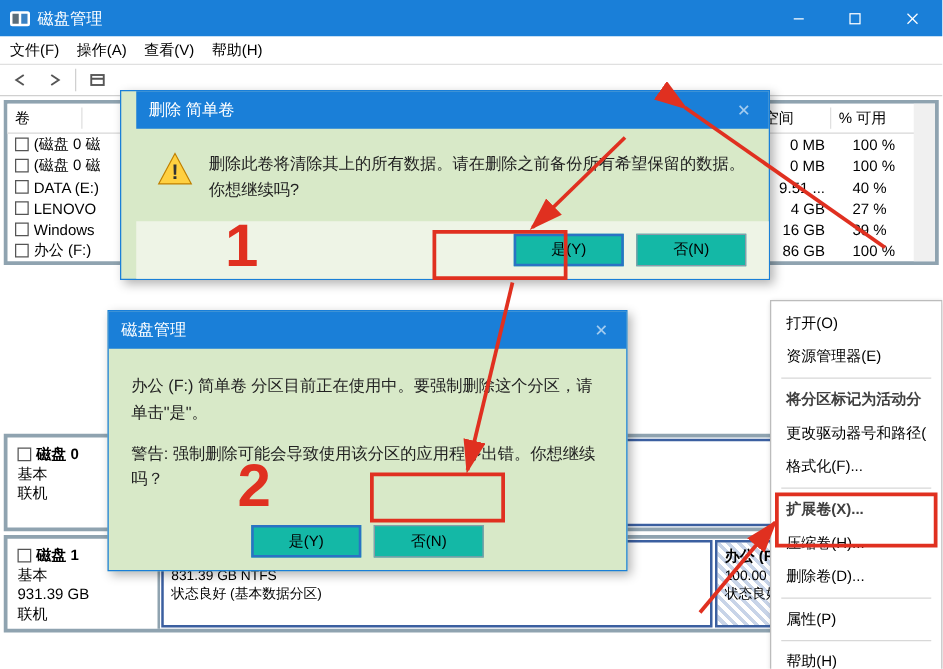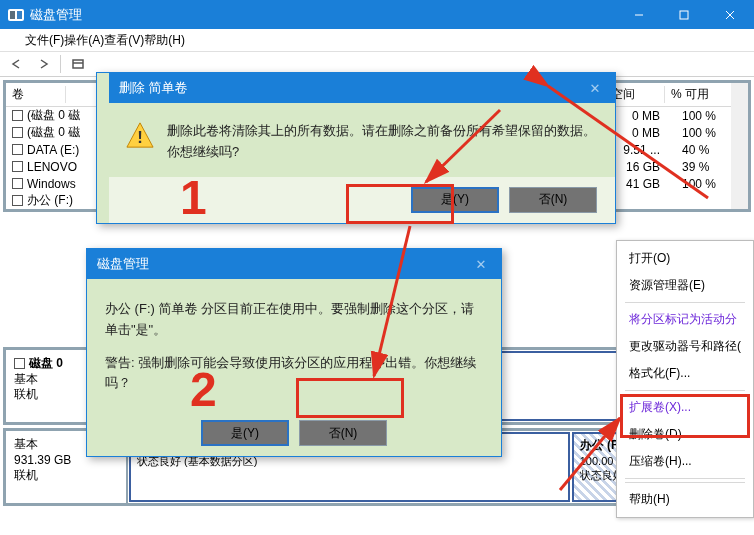--- a/index.html
+++ b/index.html
@@ -10,21 +10,21 @@
   .titlebar .ticon { width: 16px; height: 12px; background: #fff; border-radius: 2px; margin-right: 6px; position: relative; }
   .titlebar .ticon::before { content: ""; position: absolute; left: 2px; top: 2px; width: 5px; height: 8px; background: #5b6d7a; }
   .titlebar .ticon::after { content: ""; position: absolute; right: 2px; top: 2px; width: 5px; height: 8px; background: #3a82c4; }
   .titlebar .title { font-size: 13px; flex: 1; }
   .titlebar .winbtns { display: flex; }
   .titlebar .winbtn { width: 45px; height: 29px; display: flex; align-items: center; justify-content: center; color: #fff; font-size: 14px; }
   .titlebar .winbtn.close { width: 48px; }
   .titlebar .winbtn svg { stroke: #fff; stroke-width: 1; fill: none; }
 
   
-  .menubar { height: 22px; display: flex; align-items: center; padding-left: 25px; font-size: 12px; }
+  .menubar { height: 22px; display: flex; align-items: center; padding-left: 8px; gap: 14px; font-size: 12px; }
   .menubar span { cursor: default; }
 
   
   .toolbar { height: 26px; border-top: 1px solid #e0e0e0; border-bottom: 1px solid #d0d0d0; display: flex; align-items: center; padding-left: 6px; gap: 4px; }
   .toolbar .tb { width: 22px; height: 20px; display: flex; align-items: center; justify-content: center; color: #666; }
   .toolbar .tb svg { stroke: #555; stroke-width: 1.5; fill: none; }
   .toolbar .sep { width: 1px; height: 18px; background: #d0d0d0; margin: 0 2px; }
 
   
   .vollist { border: 3px solid #8fa3b0; margin: 3px; height: 132px; position: relative; }
@@ -50,36 +50,36 @@
 
   
   .dlg { position: absolute; background: #d8e9c8; border: 1px solid #1a7fd8; box-shadow: 3px 3px 8px rgba(0,0,0,0.3); }
   .dlg .dlgtitle { height: 30px; background: #1a7fd8; color: #fff; display: flex; align-items: center; padding-left: 10px; font-size: 13px; }
   .dlg .dlgtitle .spacer { flex: 1; }
   .dlg .dlgtitle .x { width: 40px; text-align: center; opacity: 0.6; }
   .dlg .body { padding: 18px 16px 14px 16px; display: flex; gap: 12px; font-size: 13px; line-height: 1.6; color: #222; }
   .dlg .body .warnicon { width: 30px; height: 28px; flex-shrink: 0; }
   .dlg .body .warnicon svg { width: 30px; height: 28px; }
   .dlg .btnrow { background: #eef4e6; height: 46px; display: flex; align-items: center; justify-content: flex-end; padding-right: 18px; gap: 10px; }
-  .dlg .btn { width: 88px; height: 26px; border: 1px solid #8a9aa8; background: #737373; display: flex; align-items: center; justify-content: center; font-size: 12px; }
+  .dlg .btn { width: 88px; height: 26px; border: 1px solid #8a9aa8; background: #14b8a6; display: flex; align-items: center; justify-content: center; font-size: 12px; }
   .dlg .btn.focus { border: 2px solid #2a72c4; }
 
   #dlg1 { left: 96px; top: 72px; width: 520px; padding-left: 12px; }
   #dlg2 { left: 86px; top: 248px; width: 416px; }
   #dlg2 .body { display: block; padding: 20px 18px 16px 18px; }
   #dlg2 .btnrow { background: transparent; justify-content: center; padding-right: 0; }
 
   
   .redbox { position: absolute; border: 3px solid #e03020; pointer-events: none; }
   .rednum { position: absolute; font-weight: bold; color: #e03020; font-size: 48px; font-family: Arial Black, sans-serif; pointer-events: none; }
 
   
   .ctxmenu { position: absolute; right: 0; top: 240px; width: 138px; background: #fff; border: 1px solid #bcbcbc; box-shadow: 1px 1px 4px rgba(0,0,0,0.2); padding: 4px 0; font-size: 12px; }
   .ctxmenu .mi { padding: 5px 12px; color: #000; }
-  .ctxmenu .mi.dis { color: #6d28d9; }
+  .ctxmenu .mi.dis { color: #404040; font-weight: bold; }
   .ctxmenu .msep { height: 1px; background: #d8d8d8; margin: 3px 8px; }
 
   
   .overlay { position: absolute; left: 0; top: 0; width: 754px; height: 535px; pointer-events: none; }
 
 </style>
 </head>
 <body>
 
 <div class="titlebar">
@@ -171,25 +171,29 @@
       </div>
     <div class="rrow">
         <span class="cspace">0 MB</span>
         <span class="cpct">100 %</span>
       </div>
     <div class="rrow">
         <span class="cspace">9.51 ...</span>
         <span class="cpct">40 %</span>
       </div>
     <div class="rrow">
+        <span class="cspace">4 GB</span>
+        <span class="cpct">27 %</span>
+      </div>
+    <div class="rrow">
         <span class="cspace">16 GB</span>
         <span class="cpct">39 %</span>
       </div>
     <div class="rrow">
-        <span class="cspace">41 GB</span>
+        <span class="cspace">86 GB</span>
         <span class="cpct">100 %</span>
       </div>
   </div>
   <div class="scroll"></div>
 </div>
 
 <div style="height:130px"></div>
 
 <div class="diskpanel" style="margin-top:2px">
   <div class="left">
@@ -205,27 +209,32 @@
     <div class="part" style="flex:3"></div>
     <div class="part" style="flex:1.4">
       <div>1000 MB</div>
       <div>状态良好</div>
     </div>
   </div>
 </div>
 
 <div class="diskpanel" style="height:78px">
   <div class="left">
+    <div class="dname">
+        <span class="sw"></span>
+        <span>磁盘 1</span>
+      </div>
     <div>基本</div>
     <div>931.39 GB</div>
     <div>联机</div>
   </div>
   <div class="parts">
     <div class="part" style="flex:3.2">
       <div class="pname">DATA  (E:)</div>
+      <div>831.39 GB NTFS</div>
       <div>状态良好 (基本数据分区)</div>
     </div>
     <div class="part hatched" style="flex:1.2">
       <div class="pname">办公  (F:)</div>
       <div>100.00 GB NTFS</div>
       <div>状态良好 (基本数据分区</div>
     </div>
   </div>
 </div>
 
@@ -268,23 +277,24 @@
 
 <div class="ctxmenu">
   <div class="mi">打开(O)</div>
   <div class="mi">资源管理器(E)</div>
   <div class="msep"></div>
   <div class="mi dis">将分区标记为活动分</div>
   <div class="mi">更改驱动器号和路径(</div>
   <div class="mi">格式化(F)...</div>
   <div class="msep"></div>
   <div class="mi dis">扩展卷(X)...</div>
+  <div class="mi">压缩卷(H)...</div>
   <div class="mi">删除卷(D)...</div>
-  <div class="mi">压缩卷(H)...</div>
   <div class="msep"></div>
+  <div class="mi">属性(P)</div>
   <div class="msep"></div>
   <div class="mi">帮助(H)</div>
 </div>
 
 <div class="redbox" style="left:346px; top:184px; width:108px; height:40px;"></div>
 <div class="redbox" style="left:296px; top:378px; width:108px; height:40px;"></div>
 <div class="redbox" style="left:620px; top:394px; width:130px; height:44px;"></div>
 <div class="rednum" style="left:180px; top:170px;">1</div>
 <div class="rednum" style="left:190px; top:362px;">2</div>
 

